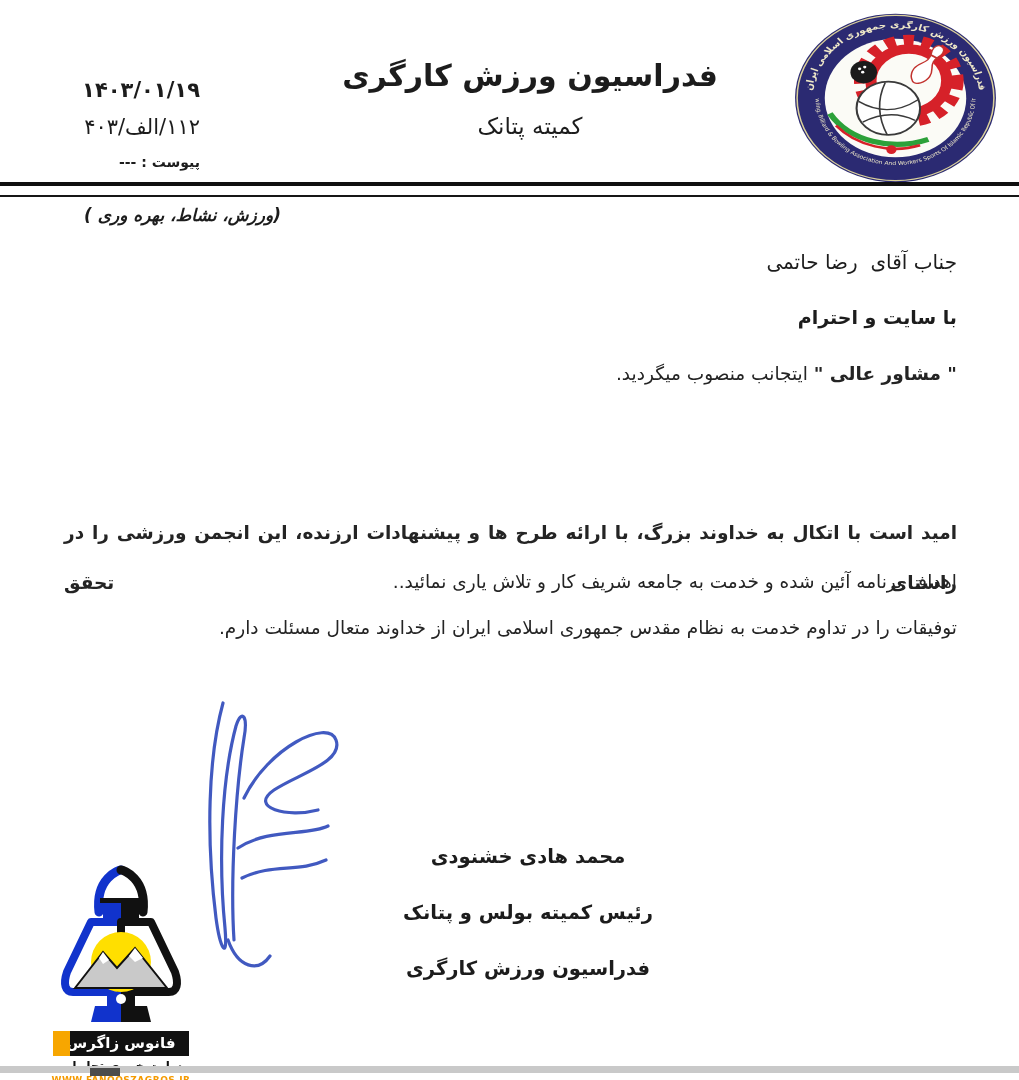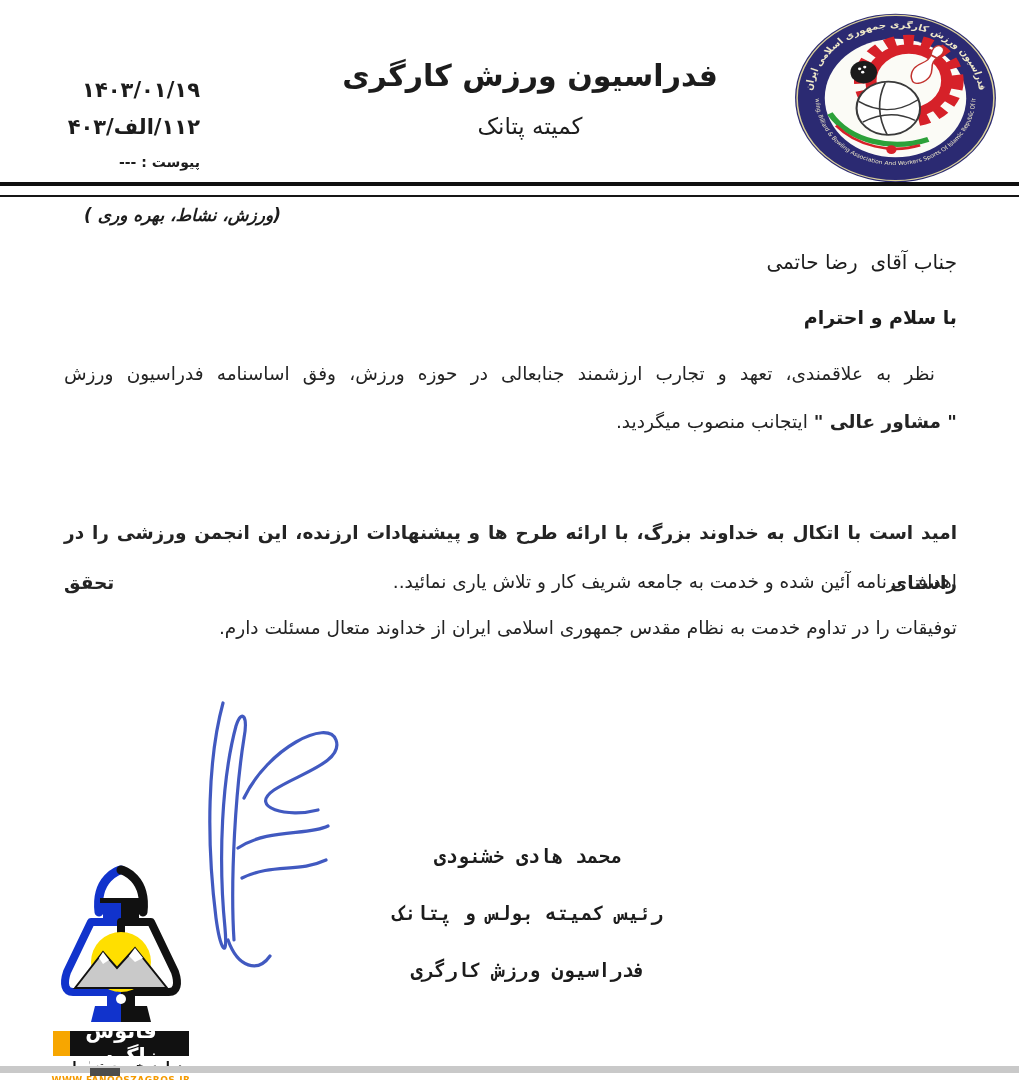--- a/index.html
+++ b/index.html
@@ -1,21 +1,21 @@
 <!DOCTYPE html>
 <html lang="fa"><head>
 <meta charset="utf-8">
 <style>
   html,body{margin:0;padding:0;background:#fff;}
   #page{position:relative;width:1019px;height:1080px;background:#fff;overflow:hidden;
         font-family:"DejaVu Sans",sans-serif;color:#1c1c1c;}
   
   .meta{position:absolute;left:28px;top:50px;width:172px;text-align:right;direction:rtl;margin-top:28px;}
   .meta .m1{font-weight:bold;font-size:21px;margin-bottom:13px;letter-spacing:1px;}
-  .meta .m2{font-weight:bold;font-size:21px;margin-bottom:15px;}
+  .meta .m2{font-weight:normal;font-size:21px;margin-bottom:15px;}
   .meta .m3{font-weight:bold;font-size:14px;padding-left:28px;}
   
   .head-c{position:absolute;left:320px;top:58px;width:420px;text-align:center;direction:rtl;}
   .head-c .org{font-weight:bold;font-size:30px;}
   .head-c .com{font-size:23px;margin-top:20px;}
   
   .logo{position:absolute;left:793px;top:12px;}
   
   .rule1{position:absolute;left:0;top:182px;width:1019px;height:4px;background:#101010;}
   .rule2{position:absolute;left:0;top:195px;width:1019px;height:2px;background:#161616;}
@@ -28,26 +28,26 @@
   .p2{top:508px;}
   .p3{top:604px;}
   .jline{height:48px;line-height:48px;text-align:justify;text-align-last:justify;}
   .p2 .jline{height:50px;line-height:50px;font-weight:bold;}
   .lastline{height:48px;line-height:48px;text-align:right;}
   .indent{padding-right:22px;}
   .b{font-weight:bold;}
   
   .scribble{position:absolute;left:178px;top:678px;}
   .signblock{position:absolute;left:392px;top:845px;width:272px;direction:rtl;text-align:center;font-weight:bold;font-size:19.5px;}
-  .signblock div{margin-bottom:33px;font-family:Liberation Mono, monospace;}
+  .signblock div{margin-bottom:33px;}
   
   .wm{position:absolute;left:46px;top:860px;width:150px;text-align:center;}
   .wm-band{position:relative;margin:2px auto 0 auto;width:136px;height:25px;background:#111;display:flex;align-items:center;justify-content:center;}
   .wm-band .notch{position:absolute;left:0;top:0;width:17px;height:25px;background:#f7a600;}
-  .wm-band .site{color:#fff;font-weight:bold;font-size:21px;direction:rtl;line-height:25px;}
+  .wm-band .site{color:#fff;font-weight:bold;font-size:15px;direction:rtl;line-height:25px;}
   .wm-type{margin-top:3px;font-size:12px;font-weight:bold;color:#111;direction:rtl;}
   .wm-url{margin-top:2px;font-size:9px;font-weight:bold;color:#f59a00;letter-spacing:.5px;}
   
   .bbar{position:absolute;left:0;top:1066px;width:1019px;height:7px;background:#c9c9c9;}
   .bmark{position:absolute;left:90px;top:1068px;width:30px;height:8px;background:#4c4c4c;}
 </style>
 </head>
 <body>
 
 <div id="page">
@@ -110,24 +110,23 @@
       <circle cx="96" cy="160" r="5" fill="#d62129"></circle>
     </svg>
   </div>
 
   <div class="rule1"></div>
   <div class="rule2"></div>
 
   <div class="slogan">(ورزش، نشاط، بهره وری )</div>
 
   <div class="recipient">جناب آقای  رضا حاتمی</div>
-  <div class="salutation">با سلام و احترام</div>
+  <div class="salutation">با سایت و احترام</div>
 
   <div class="para p1">
-    <div class="jline indent">نظر به علاقمندی، تعهد و تجارب ارزشمند جنابعالی در حوزه ورزش، وفق اساسنامه فدراسیون ورزش</div>
     <div class="lastline">
       <span class="b">" مشاور عالی "</span><span> ایتجانب منصوب میگردید.</span>
     </div>
   </div>
 
   <div class="para p2">
     <div class="jline">امید است با اتکال به خداوند بزرگ، با ارائه طرح ها و پیشنهادات ارزنده، این انجمن ورزشی را در راستای تحقق</div>
     <div class="lastline">اهداف برنامه آئین شده و خدمت به جامعه شریف کار و تلاش یاری نمائید..</div>
   </div>
 

